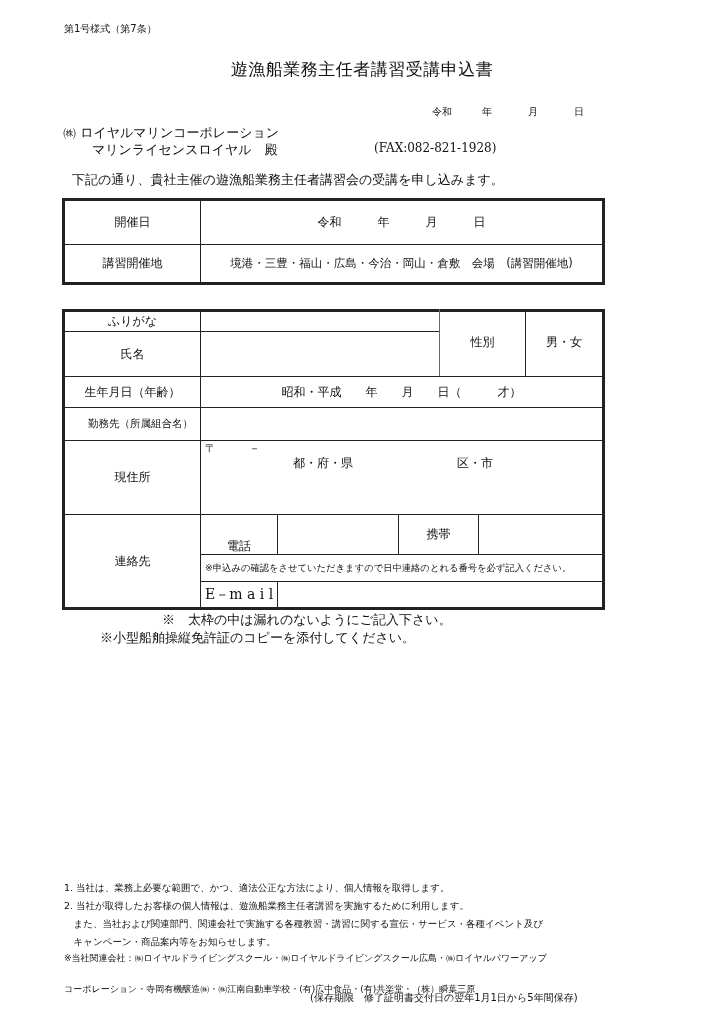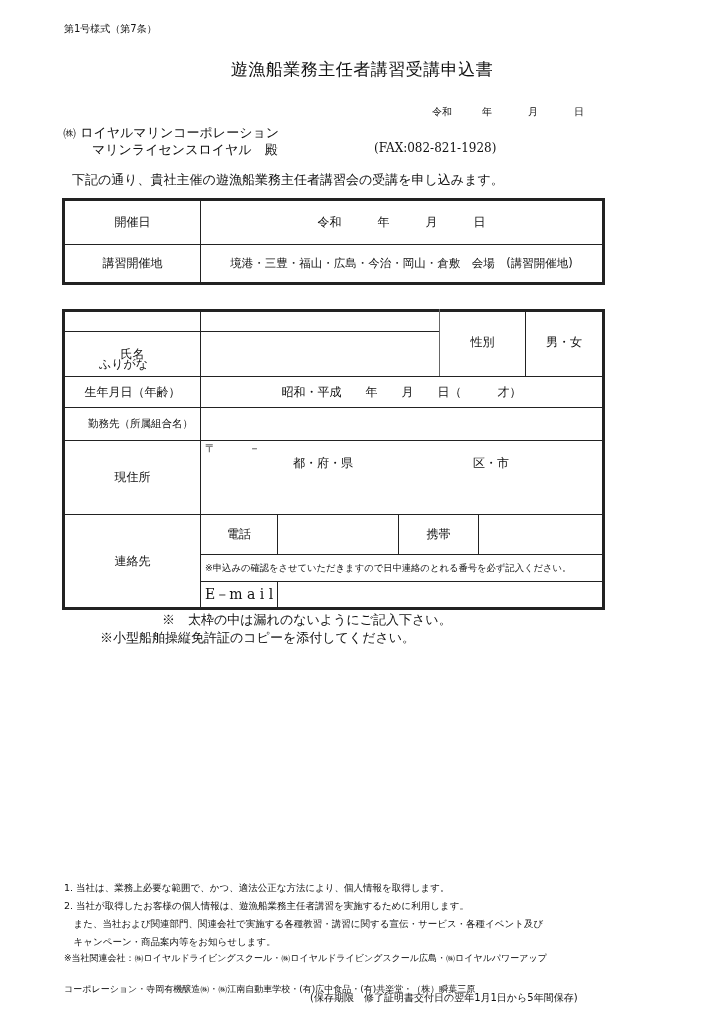--- a/index.html
+++ b/index.html
@@ -77,44 +77,44 @@
   <div class="line" style="left:62px;top:514px;width:543px;height:1px;"></div>
   <div class="line" style="left:200px;top:554px;width:405px;height:1px;"></div>
   <div class="line" style="left:200px;top:581px;width:405px;height:1px;"></div>
 
   <div class="line" style="left:277px;top:514px;width:1px;height:40px;"></div>
   <div class="line" style="left:398px;top:514px;width:1px;height:40px;"></div>
   <div class="line" style="left:478px;top:514px;width:1px;height:40px;"></div>
 
   <div class="line" style="left:277px;top:581px;width:1px;height:27px;"></div>
 
-  <div class="cell" style="left:56px;top:312px;width:135px;height:19px;margin-top:43px;">ふりがな</div>
+  <div class="cell" style="left:65px;top:312px;width:135px;height:19px;">ふりがな</div>
   <div class="cell" style="left:201px;top:312px;width:238px;height:19px;"></div>
 
   <div class="cell" style="left:65px;top:332px;width:135px;height:44px;">氏名</div>
   <div class="cell" style="left:201px;top:332px;width:238px;height:44px;"></div>
 
   <div class="cell" style="left:440px;top:312px;width:85px;height:60px;">性別</div>
   <div class="cell" style="left:526px;top:312px;width:76px;height:60px;">男・女</div>
 
   <div class="cell" style="left:65px;top:377px;width:135px;height:30px;">生年月日（年齢）</div>
   <div class="cell" style="left:201px;top:377px;width:401px;height:30px;">昭和・平成　　年　　月　　日（　　　才）</div>
 
   <div class="cell" style="left:65px;top:408px;width:135px;height:32px;font-size:10.5px;padding-left:8px;">勤務先（所属組合名）</div>
   <div class="cell" style="left:201px;top:408px;width:401px;height:32px;"></div>
 
   <div class="cell" style="left:65px;top:441px;width:135px;height:73px;">現住所</div>
   <div style="position:absolute;left:201px;top:441px;width:401px;height:73px;">
     <div class="abs" style="left:4px;top:0px;font-size:11px;font-family:'DejaVu Sans',sans-serif;">〒　　　－</div>
     <div class="abs" style="left:92px;top:14px;font-size:12px;font-family:'DejaVu Sans',sans-serif;">都・府・県</div>
-    <div class="abs" style="left:272px;top:14px;font-size:12px;font-family:'DejaVu Sans',sans-serif;">区・市</div>
+    <div class="abs" style="left:256px;top:14px;font-size:12px;font-family:'DejaVu Sans',sans-serif;">区・市</div>
   </div>
 
   <div class="cell" style="left:65px;top:515px;width:135px;height:92px;">連絡先</div>
-  <div class="cell" style="left:201px;top:515px;width:76px;height:39px;text-align:center;">電話</div>
+  <div class="cell" style="left:201px;top:527px;width:76px;height:39px;text-align:center;">電話</div>
   <div class="cell" style="left:278px;top:515px;width:120px;height:39px;"></div>
   <div class="cell" style="left:399px;top:515px;width:79px;height:39px;">携帯</div>
   <div class="cell" style="left:479px;top:515px;width:123px;height:39px;"></div>
   <div class="cell left" style="left:201px;top:555px;width:397px;height:26px;font-size:9.3px;">※申込みの確認をさせていただきますので日中連絡のとれる番号を必ず記入ください。</div>
   <div class="cell left" style="left:201px;top:582px;width:72px;height:25px;font-size:14px;font-family:'DejaVu Serif',serif;">E－m a i l</div>
   <div class="cell" style="left:278px;top:582px;width:324px;height:25px;"></div>
 </div>
 
 <div class="abs note1">※　太枠の中は漏れのないようにご記入下さい。</div>
 <div class="abs note2">※小型船舶操縦免許証のコピーを添付してください。</div>

